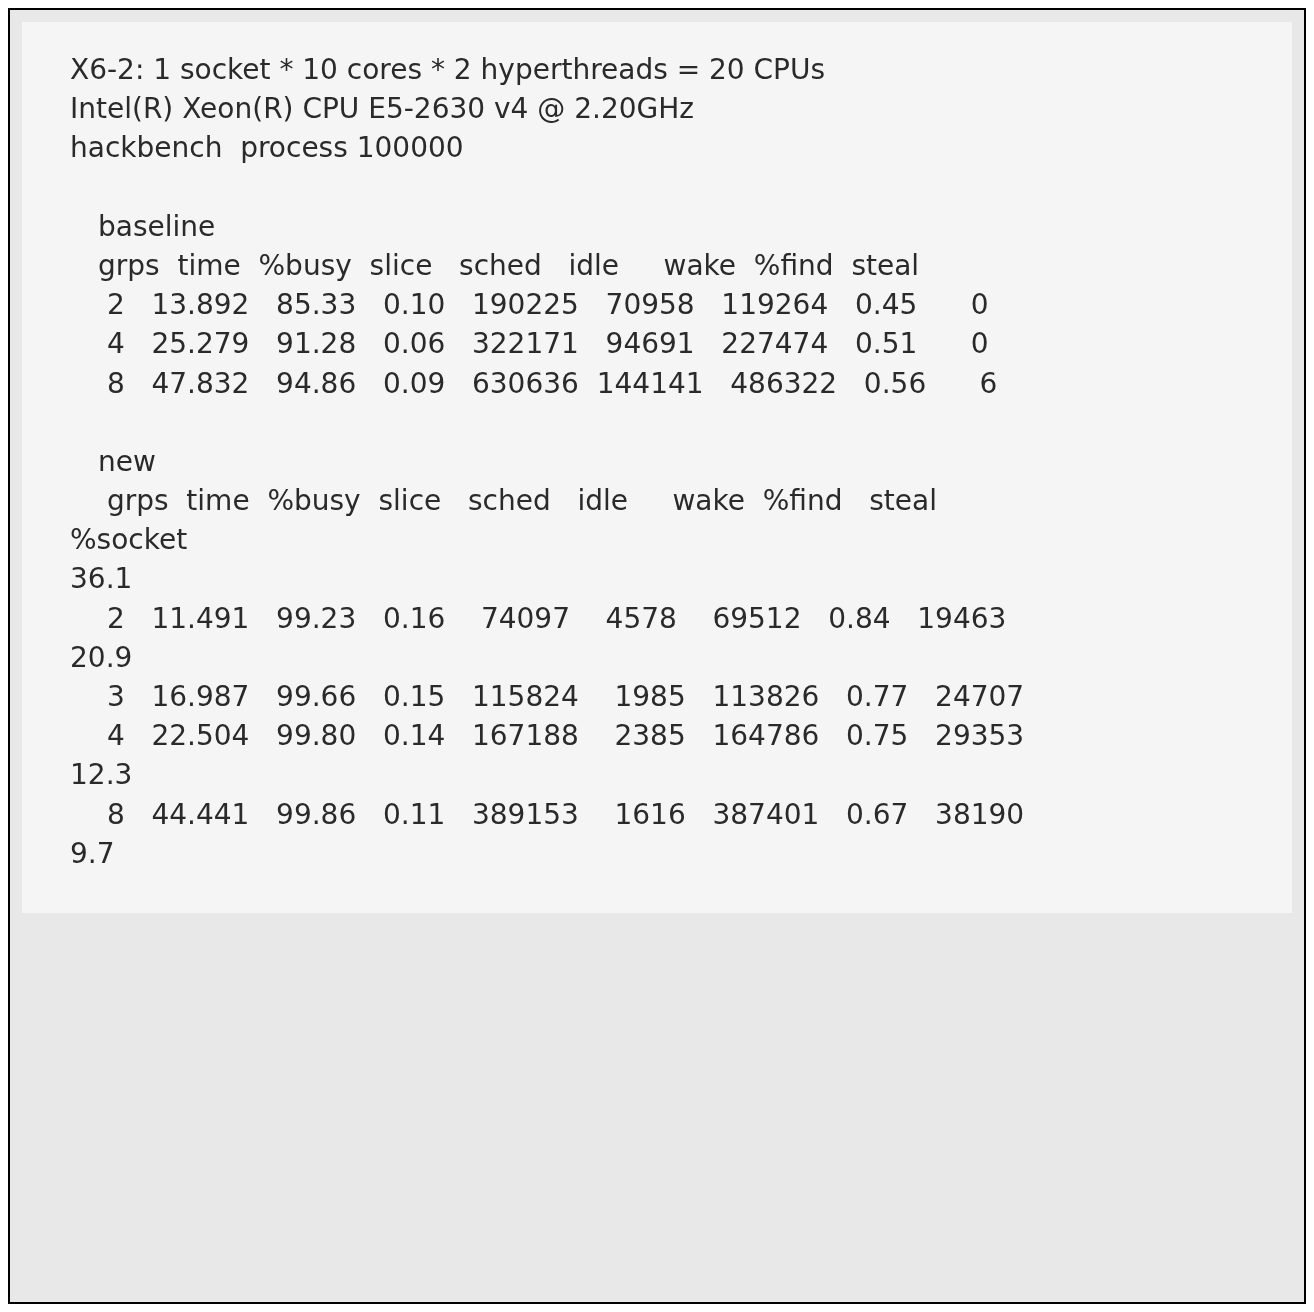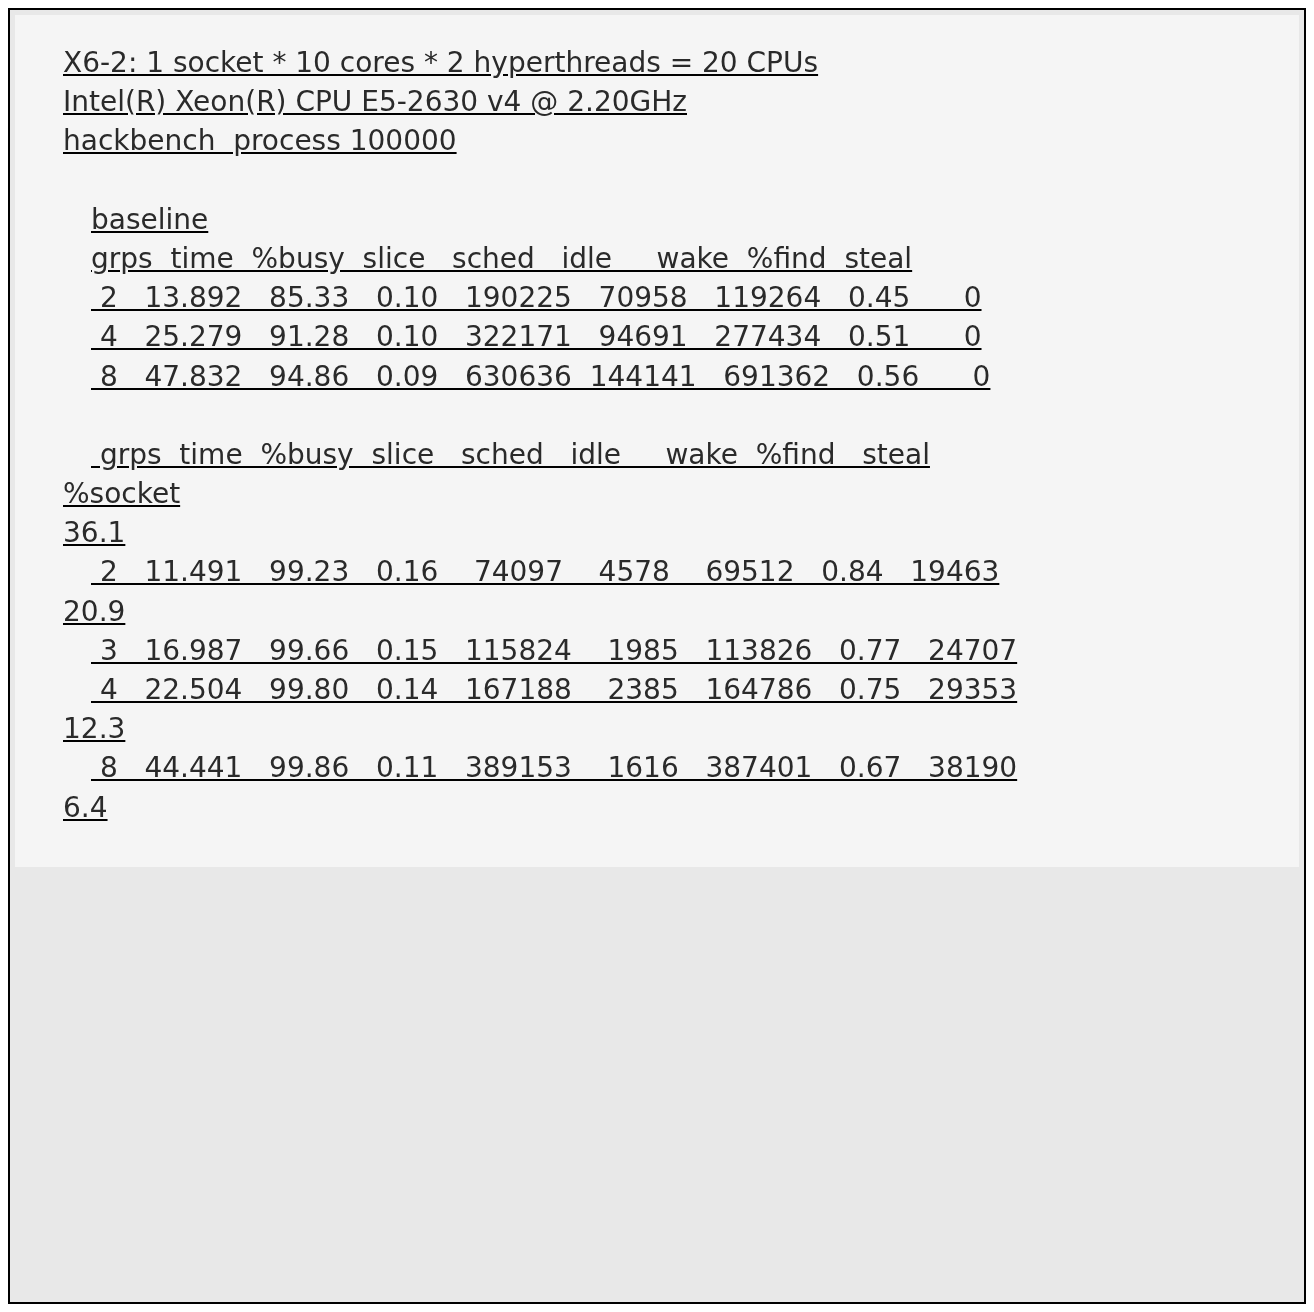--- a/index.html
+++ b/index.html
@@ -12,22 +12,21 @@
       width: 1314px;
       height: 1312px;
       padding: 8px;
       font-family: Verdana, Geneva, "DejaVu Sans", sans-serif;
     }
     .outer-frame {
       border: 2px solid #000000;
       background: #e8e8e8;
       width: 100%;
       height: 100%;
-      padding: 5px;
-      text-decoration: underline;
+      padding: 12px;
     }
     .content-panel {
       background: #f5f5f5;
       width: 100%;
       padding: 28px 48px 40px 48px;
       color: #2a2a2a;
       font-size: 28px;
       line-height: 1.4;
     }
     .header-line {
@@ -54,41 +53,42 @@
     <div class="header-line">X6-2: 1 socket * 10 cores * 2 hyperthreads = 20 CPUs</div>
     <div class="header-line">Intel(R) Xeon(R) CPU E5-2630 v4 @ 2.20GHz</div>
     <div class="header-line">hackbench  process 100000</div>
 
     <div class="section-gap"></div>
 
     <div class="indent">
       <div class="data-block">baseline</div>
       <div class="data-block">grps  time  %busy  slice   sched   idle     wake  %find  steal</div>
       <div class="data-block"> 2   13.892   85.33   0.10   190225   70958   119264   0.45      0</div>
-      <div class="data-block"> 4   25.279   91.28   0.10   322171   94691   277434   0.51      0</div>
-      <div class="data-block"> 8   47.832   94.86   0.09   630636  144141   691362   0.56      0</div>
+      <div class="data-block"> 4   25.279   91.28   0.06   322171   94691   227474   0.51      0</div>
+      <div class="data-block"> 8   47.832   94.86   0.09   630636  144141   486322   0.56      6</div>
     </div>
 
     <div class="section-gap"></div>
 
     <div class="indent">
+      <div class="data-block">new</div>
       <div class="data-block"> grps  time  %busy  slice   sched   idle     wake  %find   steal</div>
     </div>
     <div class="data-block">%socket</div>
     <div class="data-block">36.1</div>
     <div class="indent">
       <div class="data-block"> 2   11.491   99.23   0.16    74097    4578    69512   0.84   19463</div>
     </div>
     <div class="data-block">20.9</div>
     <div class="indent">
       <div class="data-block"> 3   16.987   99.66   0.15   115824    1985   113826   0.77   24707</div>
     </div>
     <div class="indent">
       <div class="data-block"> 4   22.504   99.80   0.14   167188    2385   164786   0.75   29353</div>
     </div>
     <div class="data-block">12.3</div>
     <div class="indent">
       <div class="data-block"> 8   44.441   99.86   0.11   389153    1616   387401   0.67   38190</div>
     </div>
-    <div class="data-block">6.4</div>
+    <div class="data-block">9.7</div>
 
   </div>
 </div>
 
 </body></html>

